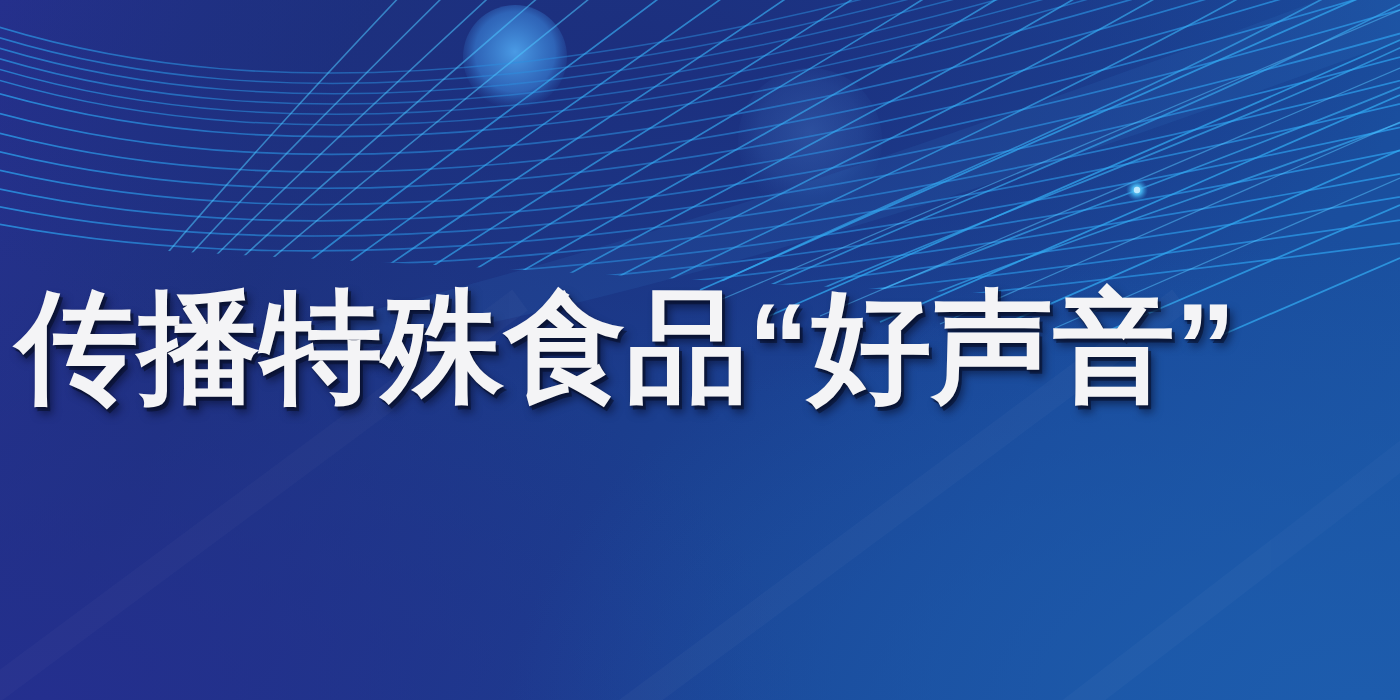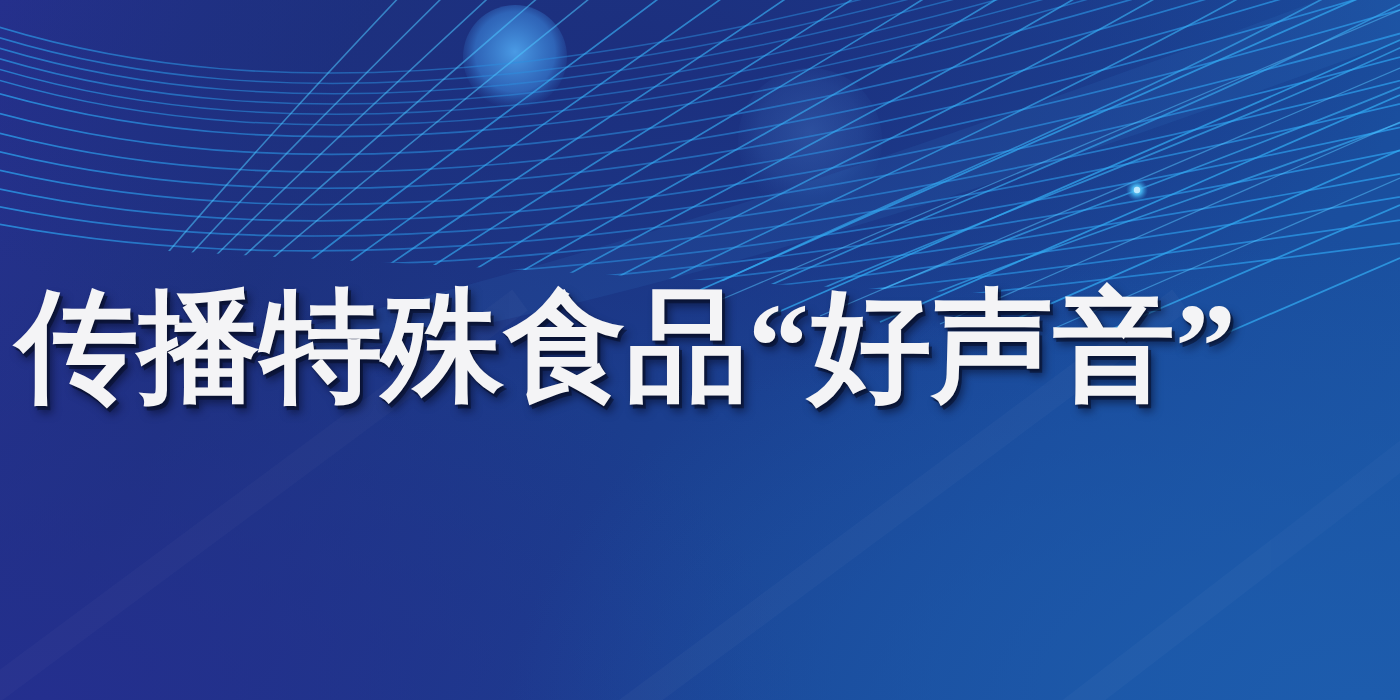--- a/index.html
+++ b/index.html
@@ -29,21 +29,21 @@
   #title-block {
     position: absolute;
     left: 16px;
     top: 272px;
     width: 1380px;
     height: 150px;
     display: flex;
     align-items: center;
   }
   #title-text {
-    font-family: Liberation Serif, serif;
+    font-family: Liberation Sans, sans-serif;
     font-weight: bold;
     font-size: 122px;
     line-height: 1.0;
     color: #f4f4f6;
     white-space: nowrap;
     letter-spacing: 0px;
     text-shadow:
        3px 4px 0 rgba(8,14,40,0.55),
        5px 7px 9px rgba(5,10,32,0.55),
        1px 2px 2px rgba(10,18,50,0.6);

